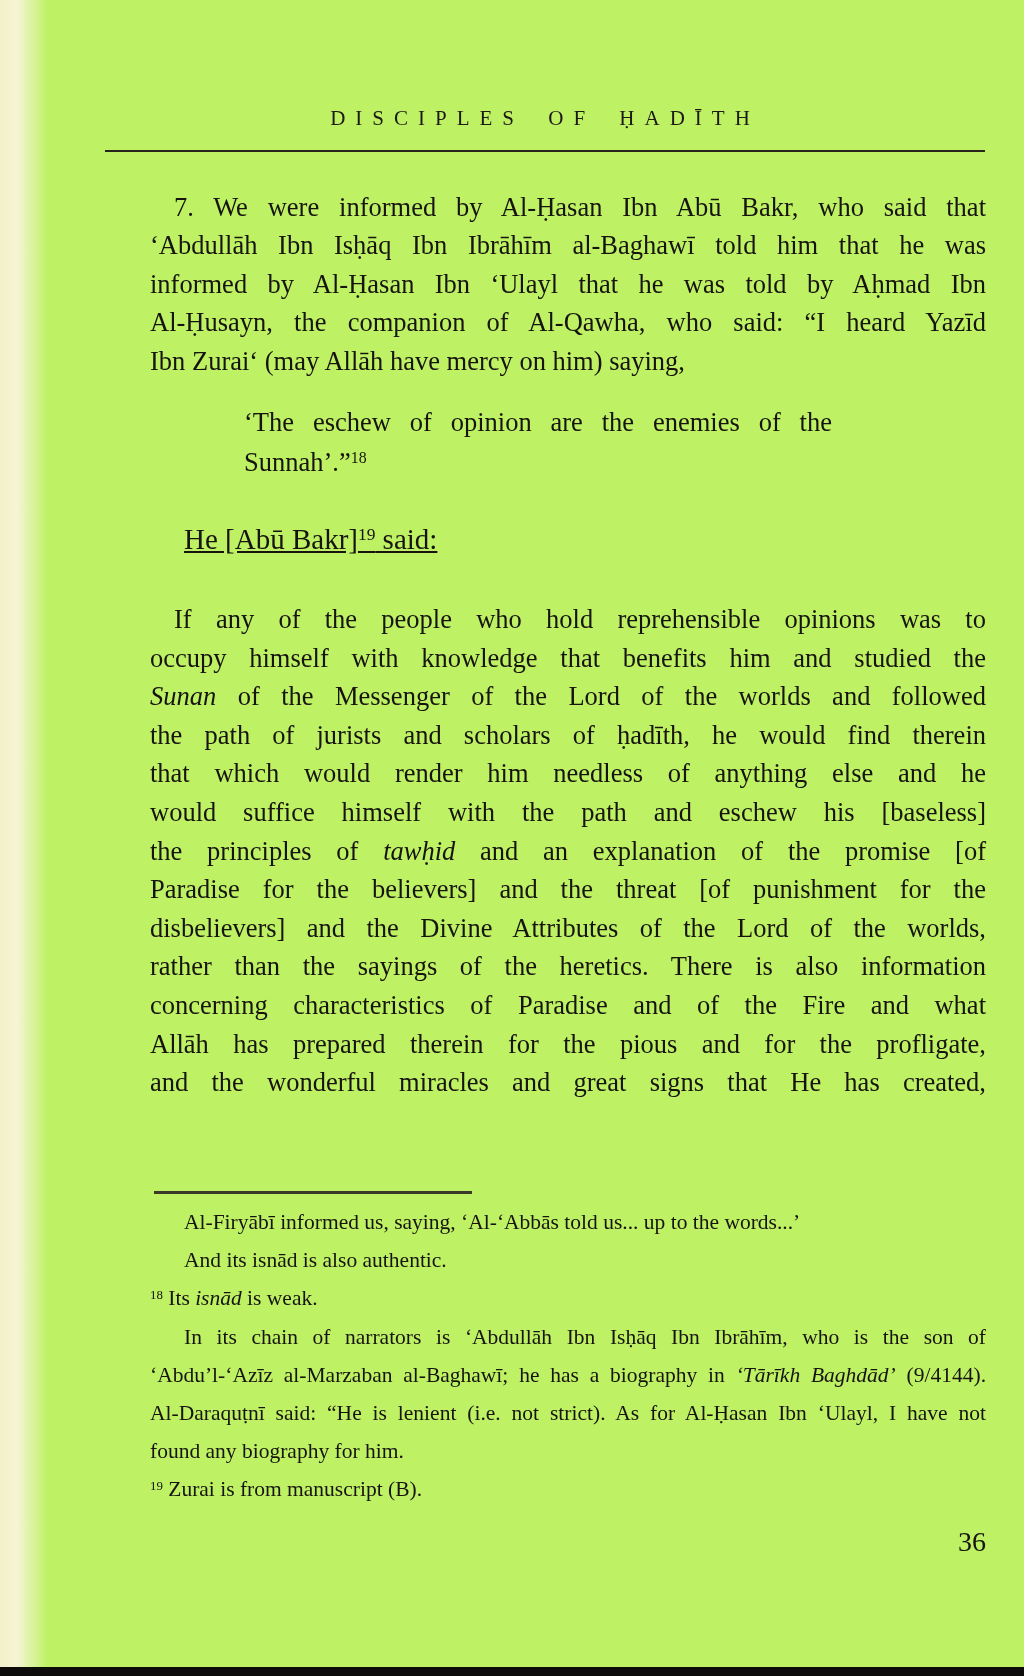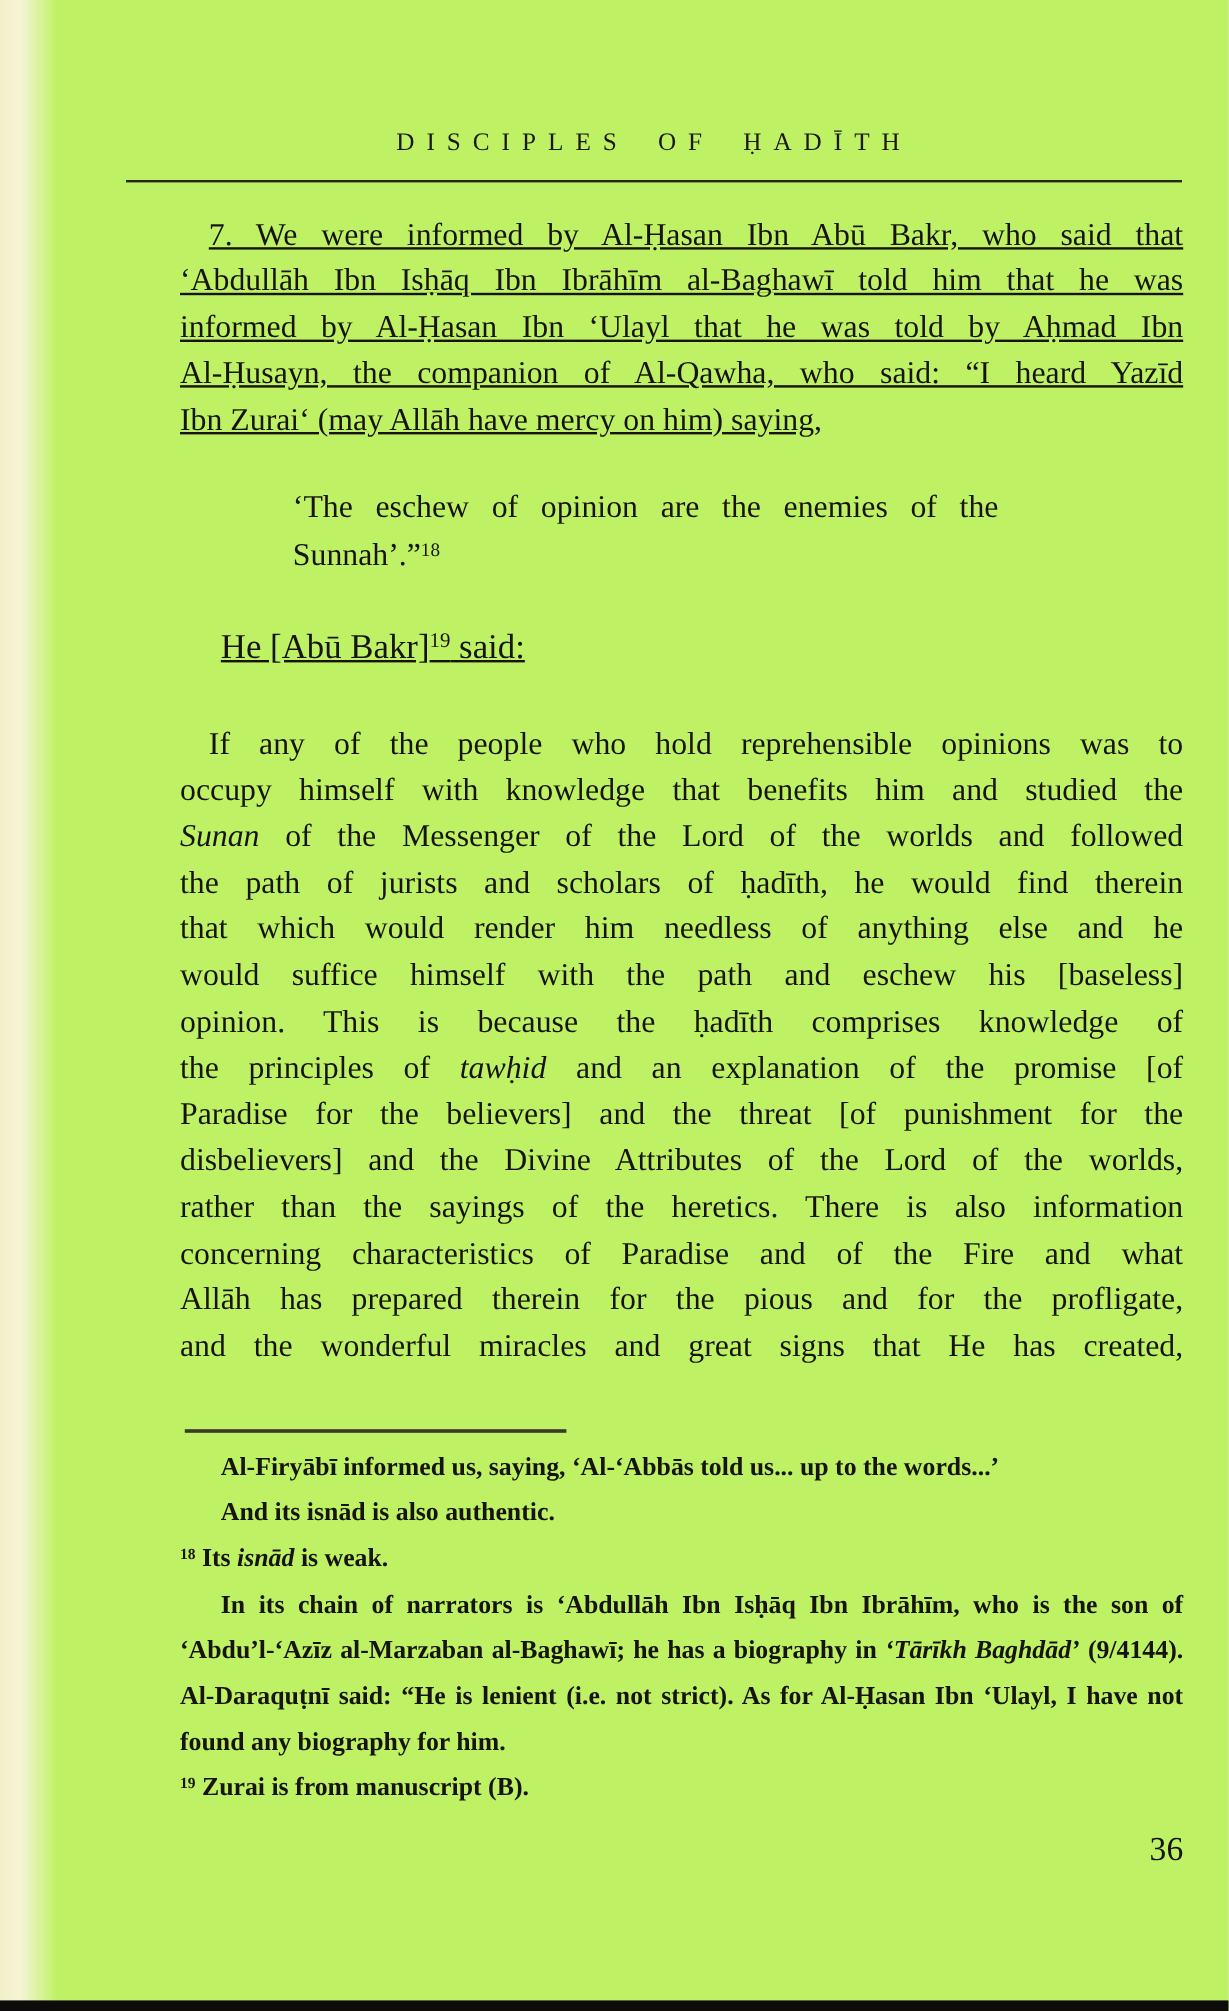--- a/index.html
+++ b/index.html
@@ -23,43 +23,43 @@
     position:absolute;left:105px;top:106px;width:880px;
     text-align:center;
     font-size:21px;letter-spacing:10px;word-spacing:9px;
     color:#1c1913;
   }
   .header-rule{
     position:absolute;left:105px;top:150px;width:880px;height:2px;
     background:#28251c;
   }
   .para7{
-    position:absolute;left:150px;top:176px;width:836px;
-    font-size:26.5px;line-height:38.4px;text-decoration:underline;
+    position:absolute;left:150px;top:188px;width:836px;
+    font-size:26.5px;line-height:38.4px;
   }
   .quote{
     position:absolute;left:244px;top:402px;width:588px;
     font-size:26.5px;line-height:40px;
   }
   .speaker{
     position:absolute;left:150px;top:520px;width:836px;
     font-size:29px;line-height:38px;text-decoration:underline;
   }
   .speaker .ind{text-indent:34px;}
   .bodytext{
     position:absolute;left:150px;top:600px;width:836px;
     font-size:26.5px;line-height:38.6px;
   }
   .fn-rule{
     position:absolute;left:154px;top:1191px;width:318px;height:3px;
     background:#3c3a26;
   }
   .footnotes{
     position:absolute;left:150px;top:1203px;width:836px;
-    font-size:21.5px;line-height:38.2px;font-weight:bold;
+    font-size:21.5px;line-height:38.2px;
   }
   .footnotes .ind{text-indent:34px;}
   .pagenum{
     position:absolute;left:150px;top:1526px;width:836px;
     text-align:right;font-size:28px;
   }
   .tline{min-height:1em;}
   .just{text-align:justify;text-align-last:justify;}
   .ind{text-indent:24px;}
   .it{font-style:italic;}
@@ -91,21 +91,20 @@
       <div class="tline ind"><span>He [Abū Bakr]</span><sup>19</sup><span> said:</span></div>
     </div>
 
   <div class="bodytext">
       <div class="tline just ind"><span>If any of the people who hold reprehensible opinions was to</span></div>
       <div class="tline just"><span>occupy himself with knowledge that benefits him and studied the</span></div>
       <div class="tline just"><span class="it">Sunan</span><span> of the Messenger of the Lord of the worlds and followed</span></div>
       <div class="tline just"><span>the path of jurists and scholars of ḥadīth, he would find therein</span></div>
       <div class="tline just"><span>that which would render him needless of anything else and he</span></div>
       <div class="tline just"><span>would suffice himself with the path and eschew his [baseless]</span></div>
-      <div class="tline just"><span>opinion. This is because the ḥadīth comprises knowledge of</span></div>
       <div class="tline just"><span>the principles of </span><span class="it">tawḥid</span><span> and an explanation of the promise [of</span></div>
       <div class="tline just"><span>Paradise for the believers] and the threat [of punishment for the</span></div>
       <div class="tline just"><span>disbelievers] and the Divine Attributes of the Lord of the worlds,</span></div>
       <div class="tline just"><span>rather than the sayings of the heretics. There is also information</span></div>
       <div class="tline just"><span>concerning characteristics of Paradise and of the Fire and what</span></div>
       <div class="tline just"><span>Allāh has prepared therein for the pious and for the profligate,</span></div>
       <div class="tline just"><span>and the wonderful miracles and great signs that He has created,</span></div>
     </div>
 
   <div class="fn-rule"></div>

